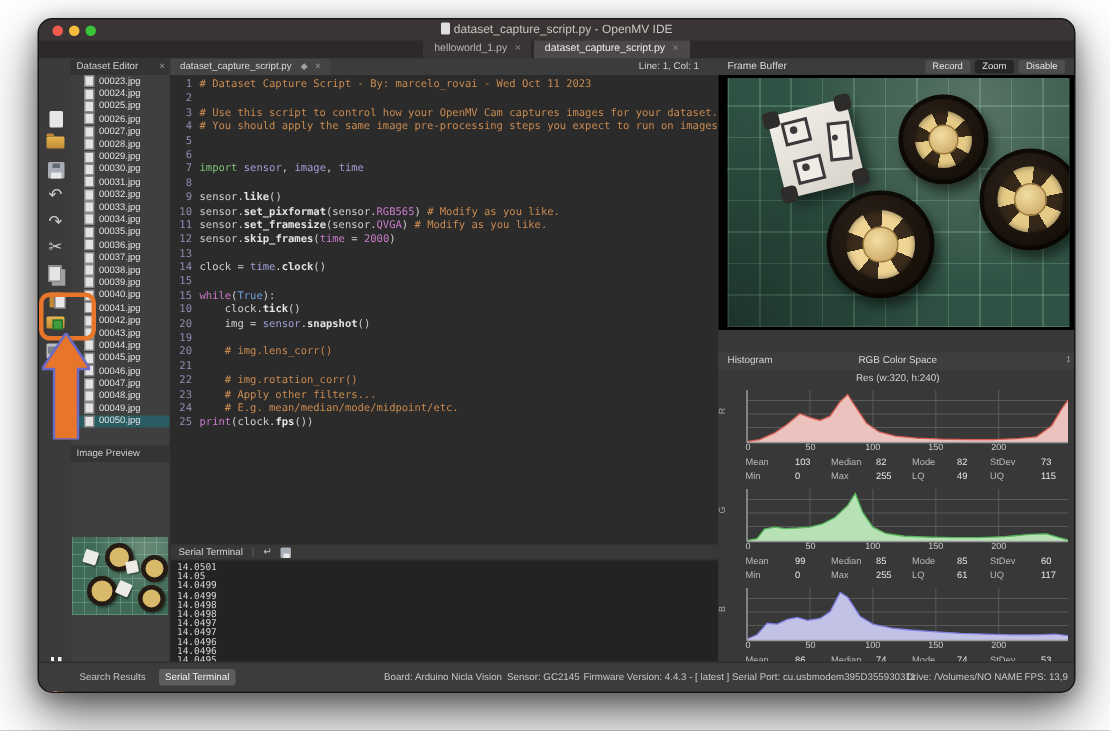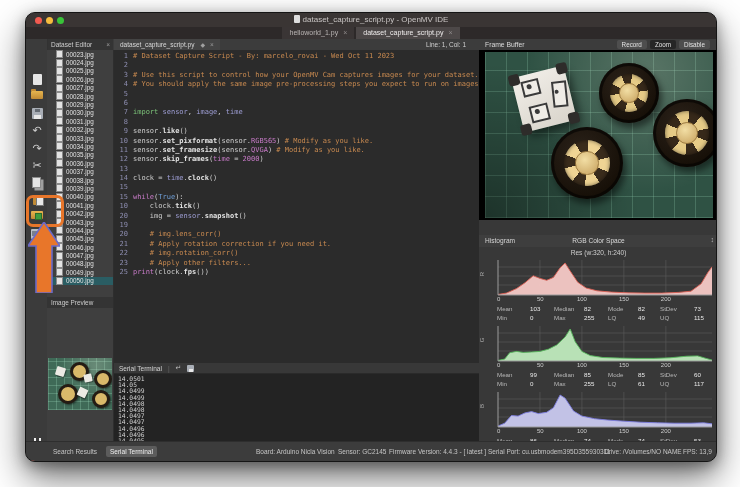--- a/index.html
+++ b/index.html
@@ -342,23 +342,24 @@
         <div class="cl"><span class="ln">11</span><span class="tok-w">sensor.</span><span class="tok-f">set_framesize</span><span class="tok-w">(sensor.</span><span class="tok-k">QVGA</span><span class="tok-w">) </span><span class="tok-c"># Modify as you like.</span></div>
         <div class="cl"><span class="ln">12</span><span class="tok-w">sensor.</span><span class="tok-f">skip_frames</span><span class="tok-w">(</span><span class="tok-k">time</span><span class="tok-w"> = </span><span class="tok-k">2000</span><span class="tok-w">)</span></div>
         <div class="cl"><span class="ln">13</span></div>
         <div class="cl"><span class="ln">14</span><span class="tok-w">clock = </span><span class="tok-m">time</span><span class="tok-w">.</span><span class="tok-f">clock</span><span class="tok-w">()</span></div>
         <div class="cl"><span class="ln">15</span></div>
         <div class="cl"><span class="ln">15</span><span class="tok-k">while</span><span class="tok-w">(</span><span class="tok-b">True</span><span class="tok-w">):</span></div>
         <div class="cl"><span class="ln">10</span><span class="tok-w">    clock.</span><span class="tok-f">tick</span><span class="tok-w">()</span></div>
         <div class="cl"><span class="ln">20</span><span class="tok-w">    img = </span><span class="tok-m">sensor</span><span class="tok-w">.</span><span class="tok-f">snapshot</span><span class="tok-w">()</span></div>
         <div class="cl"><span class="ln">19</span></div>
         <div class="cl"><span class="ln">20</span><span class="tok-c">    # img.lens_corr()</span></div>
-        <div class="cl"><span class="ln">21</span><span class="tok-c">    # Apply rotation correction if you need it.</span></div>
+        <div class="cl"><span class="ln">21</span></div>
         <div class="cl"><span class="ln">22</span><span class="tok-c">    # img.rotation_corr()</span></div>
         <div class="cl"><span class="ln">23</span><span class="tok-c">    # Apply other filters...</span></div>
+        <div class="cl"><span class="ln">24</span><span class="tok-c">    # E.g. mean/median/mode/midpoint/etc.</span></div>
         <div class="cl"><span class="ln">25</span><span class="tok-k">print</span><span class="tok-w">(clock.</span><span class="tok-f">fps</span><span class="tok-w">())</span></div>
       </div>
   </div>
 
   <div class="term">
     <div class="term-hdr">
       <span>Serial Terminal</span>
       <span class="sep">|</span>
       <span class="th-icon">↵</span>
       <span class="th-save"></span>

